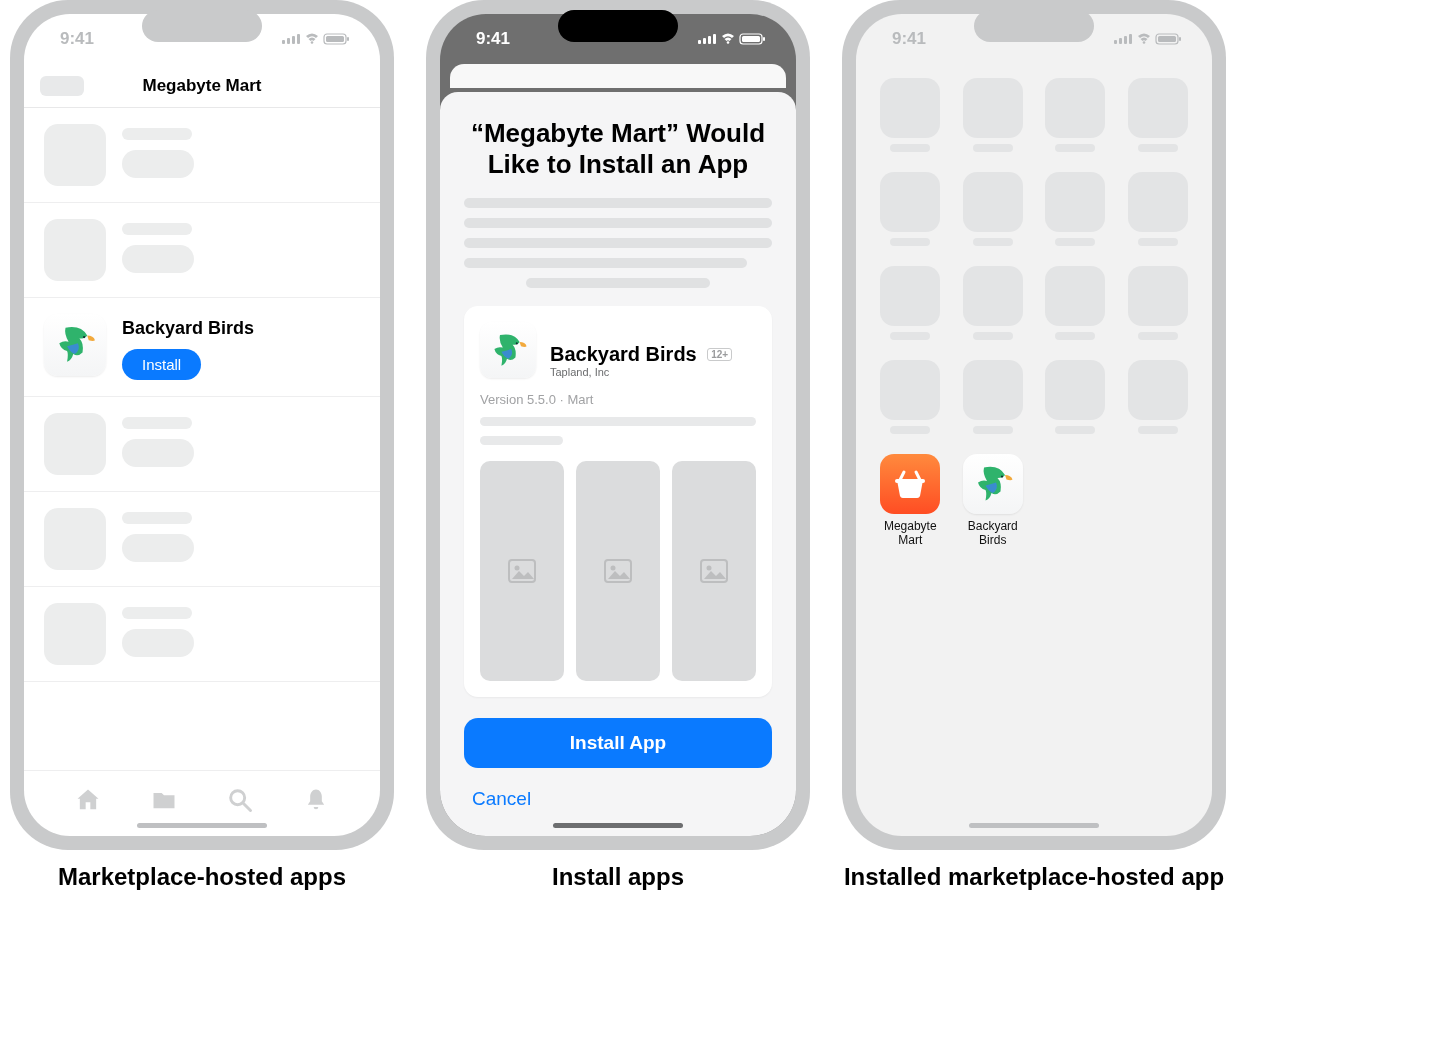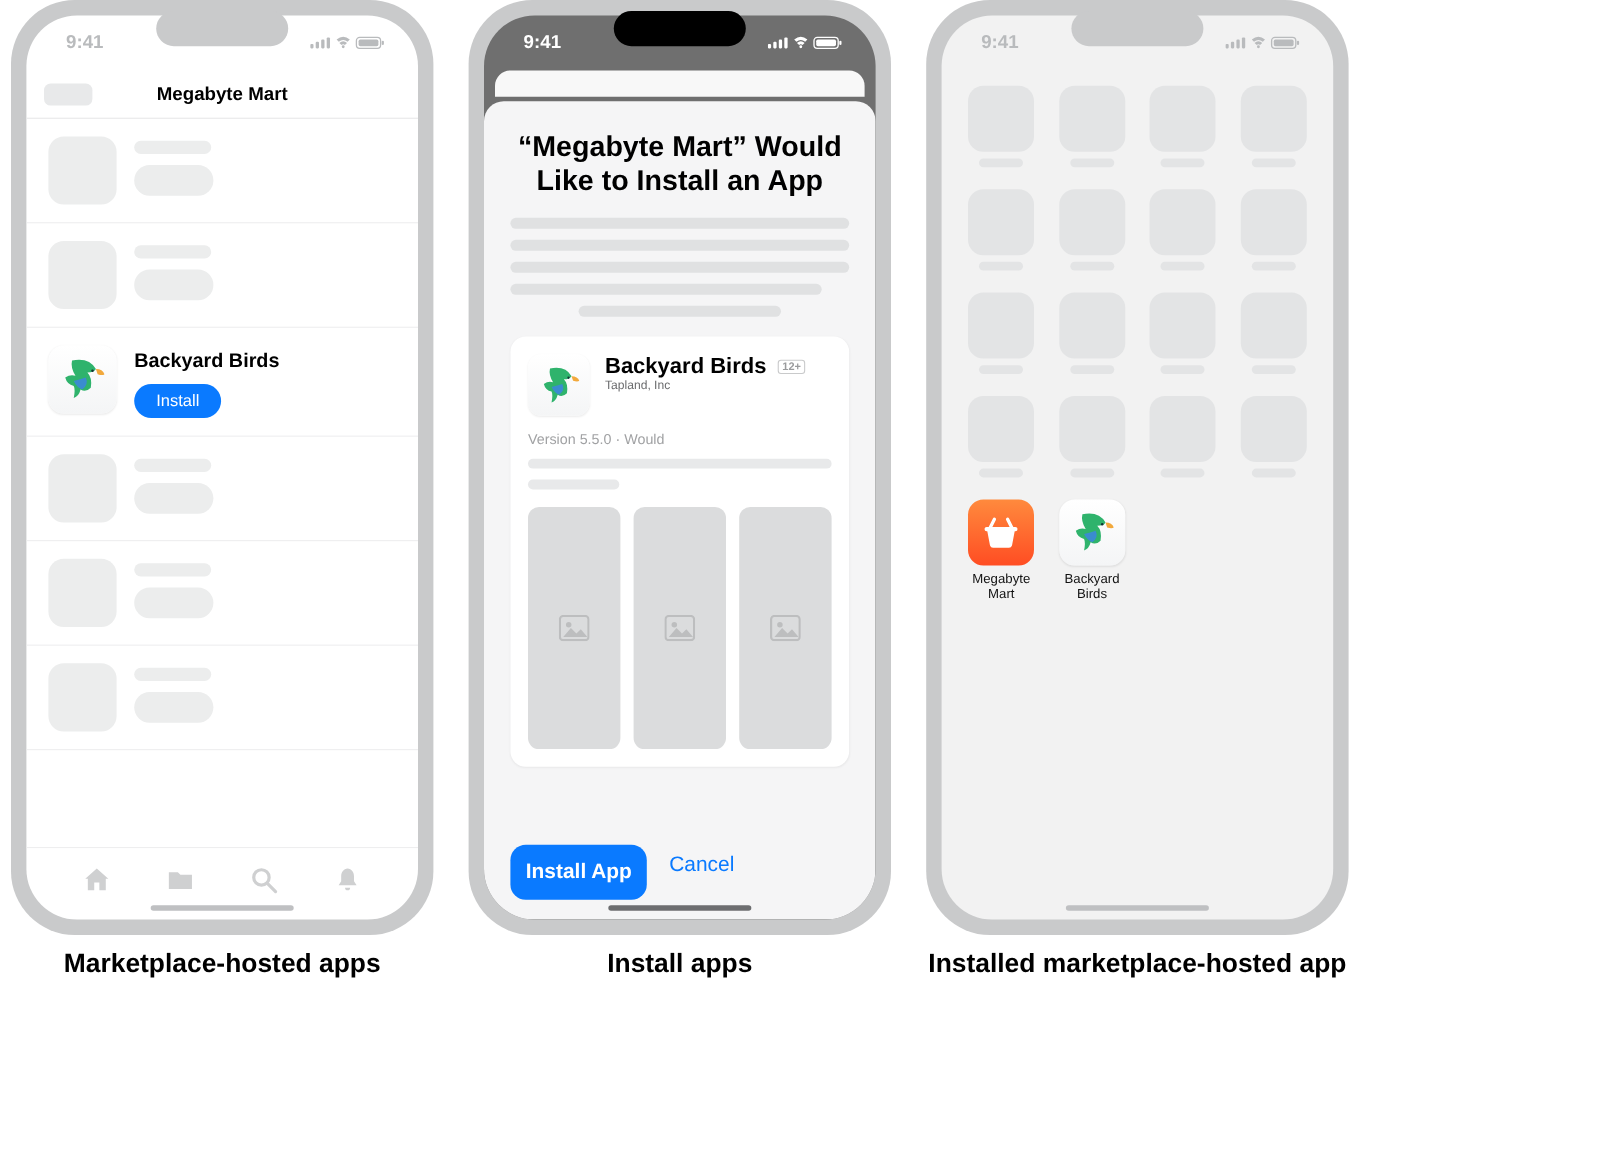--- a/index.html
+++ b/index.html
@@ -188,43 +188,43 @@
   .desc-lines .dl {
     height: 10px; border-radius:5px; background:#e0e1e2; margin-bottom:10px;
   }
   .app-card {
     background:#fff;
     border-radius:14px;
     padding: 16px;
     margin-top: 8px;
     box-shadow: 0 1px 2px rgba(0,0,0,.05);
   }
-  .app-card-header { display:flex; gap:14px; align-items:flex-start;}
+  .app-card-header { display:flex; gap:14px; align-items:flex-end;}
   .app-name { font-size: 20px; font-weight:600;}
   .age-badge {
     display:inline-block; font-size:10px; font-weight:600;
     color:#9a9b9d; border:1px solid #c9cacb; border-radius:3px;
     padding:0 3px; margin-left:6px; vertical-align:3px;
   }
   .developer { font-size:11px; color:#6b6c6e;}
   .meta { font-size:13px; color:#a1a2a4; margin-top: 14px; }
   .card-lines .cl { height:9px; border-radius:5px; background:#e8e9ea; margin-top:10px;}
   .shot-row { display:flex; gap:12px; margin-top:16px;}
   .shot {
     flex:1; height: 220px; border-radius:10px; background:#dbdcdd;
     display:flex; align-items:center; justify-content:center;
   }
   .img-ph-icon { color:#bdbebf;}
-  .sheet-actions { margin-top:auto; display:flex; flex-direction:row; gap:12px; padding-top:14px;}
+  .sheet-actions { margin-top:auto; display:flex; flex-direction:column; gap:12px; padding-top:14px;}
   .primary-btn {
     background:#0a7aff; color:#fff; font-size:19px; font-weight:600;
     text-align:center; padding:14px; border-radius:14px; cursor:pointer;
   }
   .cancel-btn {
-    color:#0a7aff; font-size:19px; font-weight:500; text-align:center;
+    color:#0a7aff; font-size:19px; font-weight:500; text-align:left;
     padding:8px; cursor:pointer;
   }
 
   
   .home-grid {
     padding: 14px 22px 0;
     display:grid;
     grid-template-columns: repeat(4, 1fr);
     gap: 20px 18px;
   }
@@ -387,21 +387,21 @@
               </div>
               <div>
                 <div>
                   <span class="app-name">Backyard Birds</span>
                   <span class="age-badge">12+</span>
                 </div>
                 <div class="developer">Tapland, Inc</div>
               </div>
             </div>
             <div class="meta">
-              <span>Version 5.5.0</span> · <span>Would</span>
+              <span>Version 5.5.0</span> · <span>Mart</span>
             </div>
             <div class="card-lines">
               <div class="cl" style="width:100%"></div>
               <div class="cl" style="width:30%"></div>
             </div>
             <div class="shot-row">
               <div class="shot">
                 <svg class="img-ph-icon" width="28" height="24" viewBox="0 0 28 24">
                     <rect x="1" y="1" width="26" height="22" rx="3" fill="none" stroke="currentColor" stroke-width="2"></rect>
                     <circle cx="9" cy="9" r="2.5" fill="currentColor"></circle>

